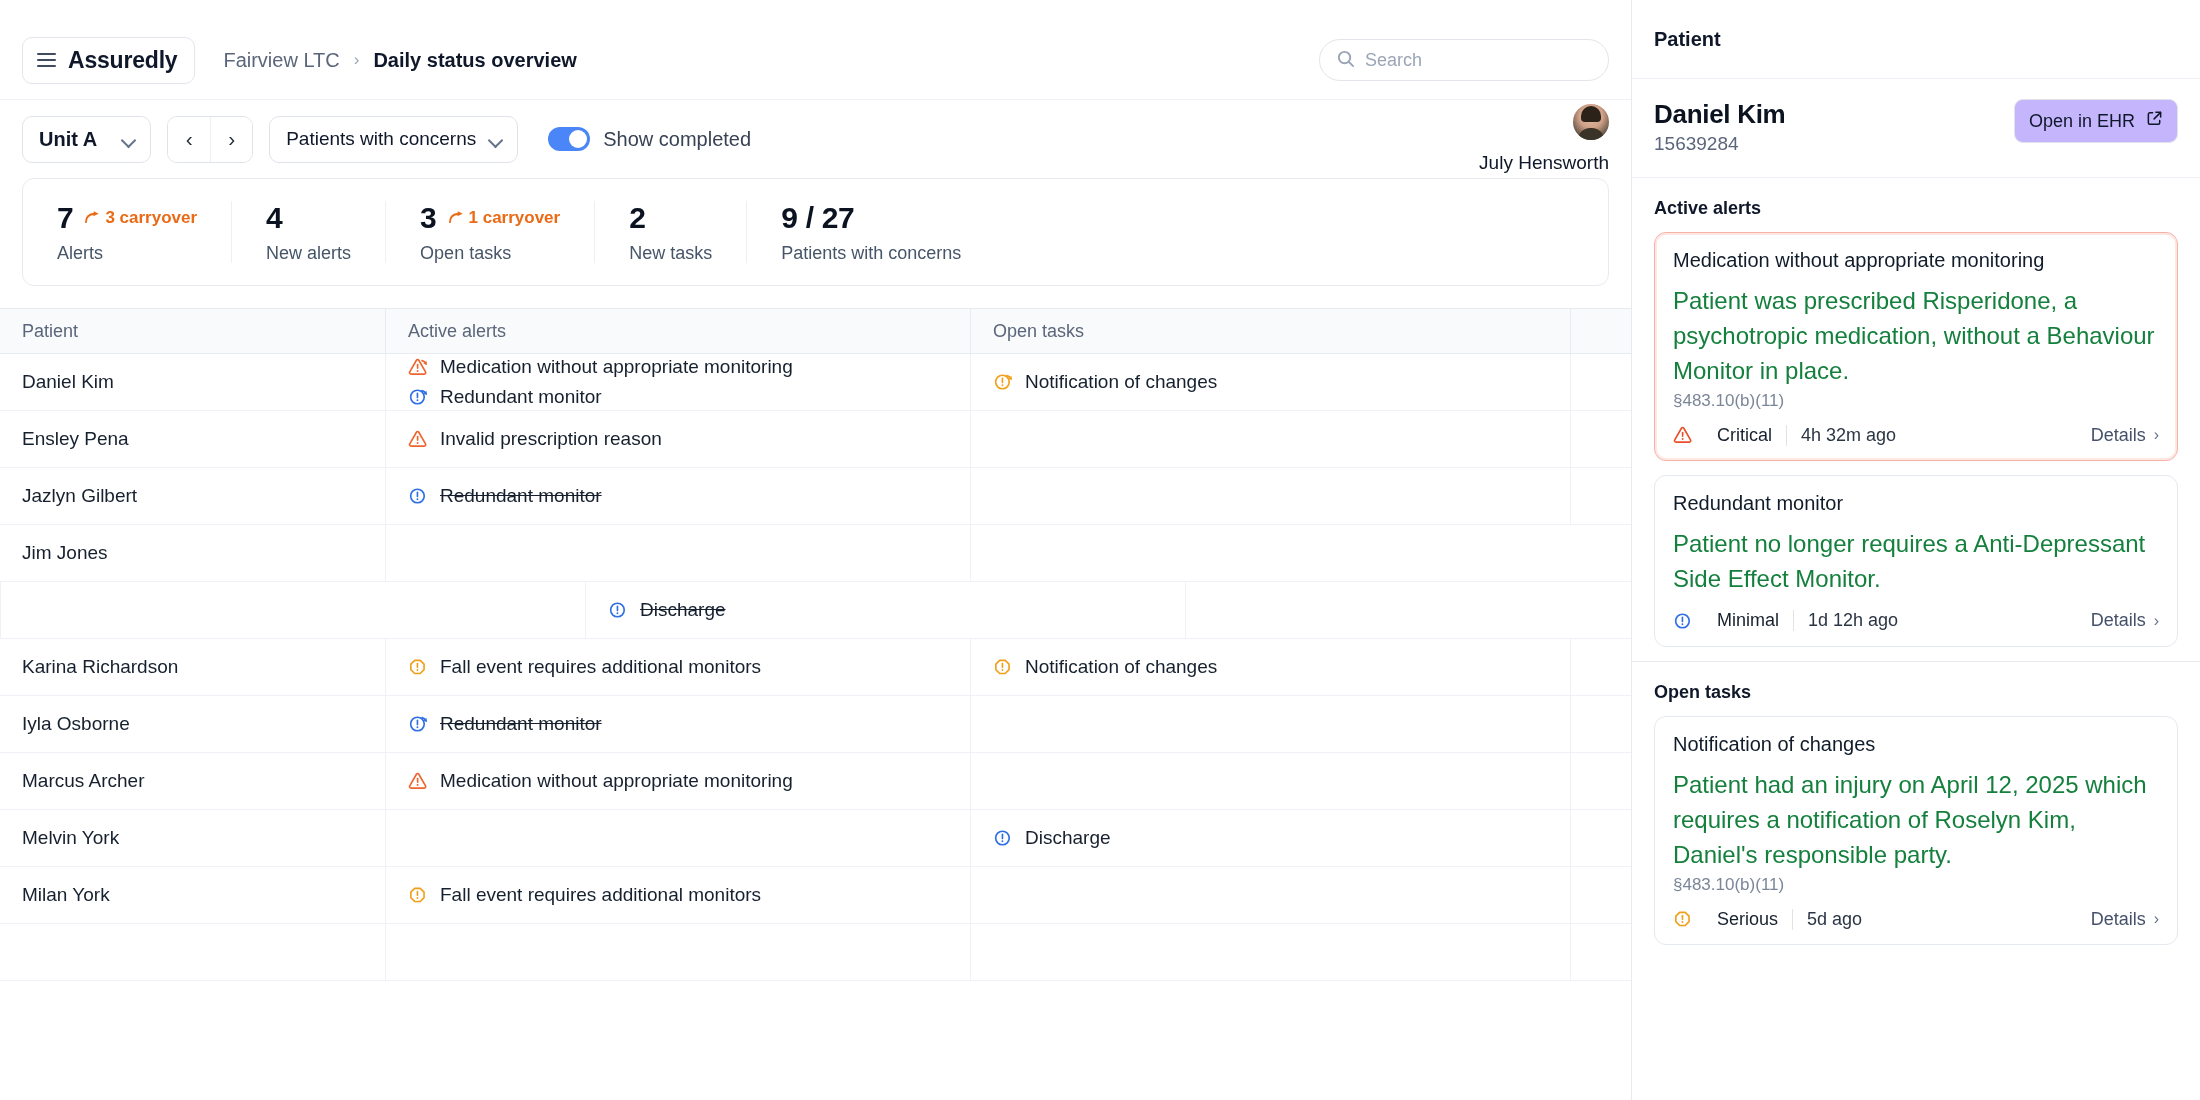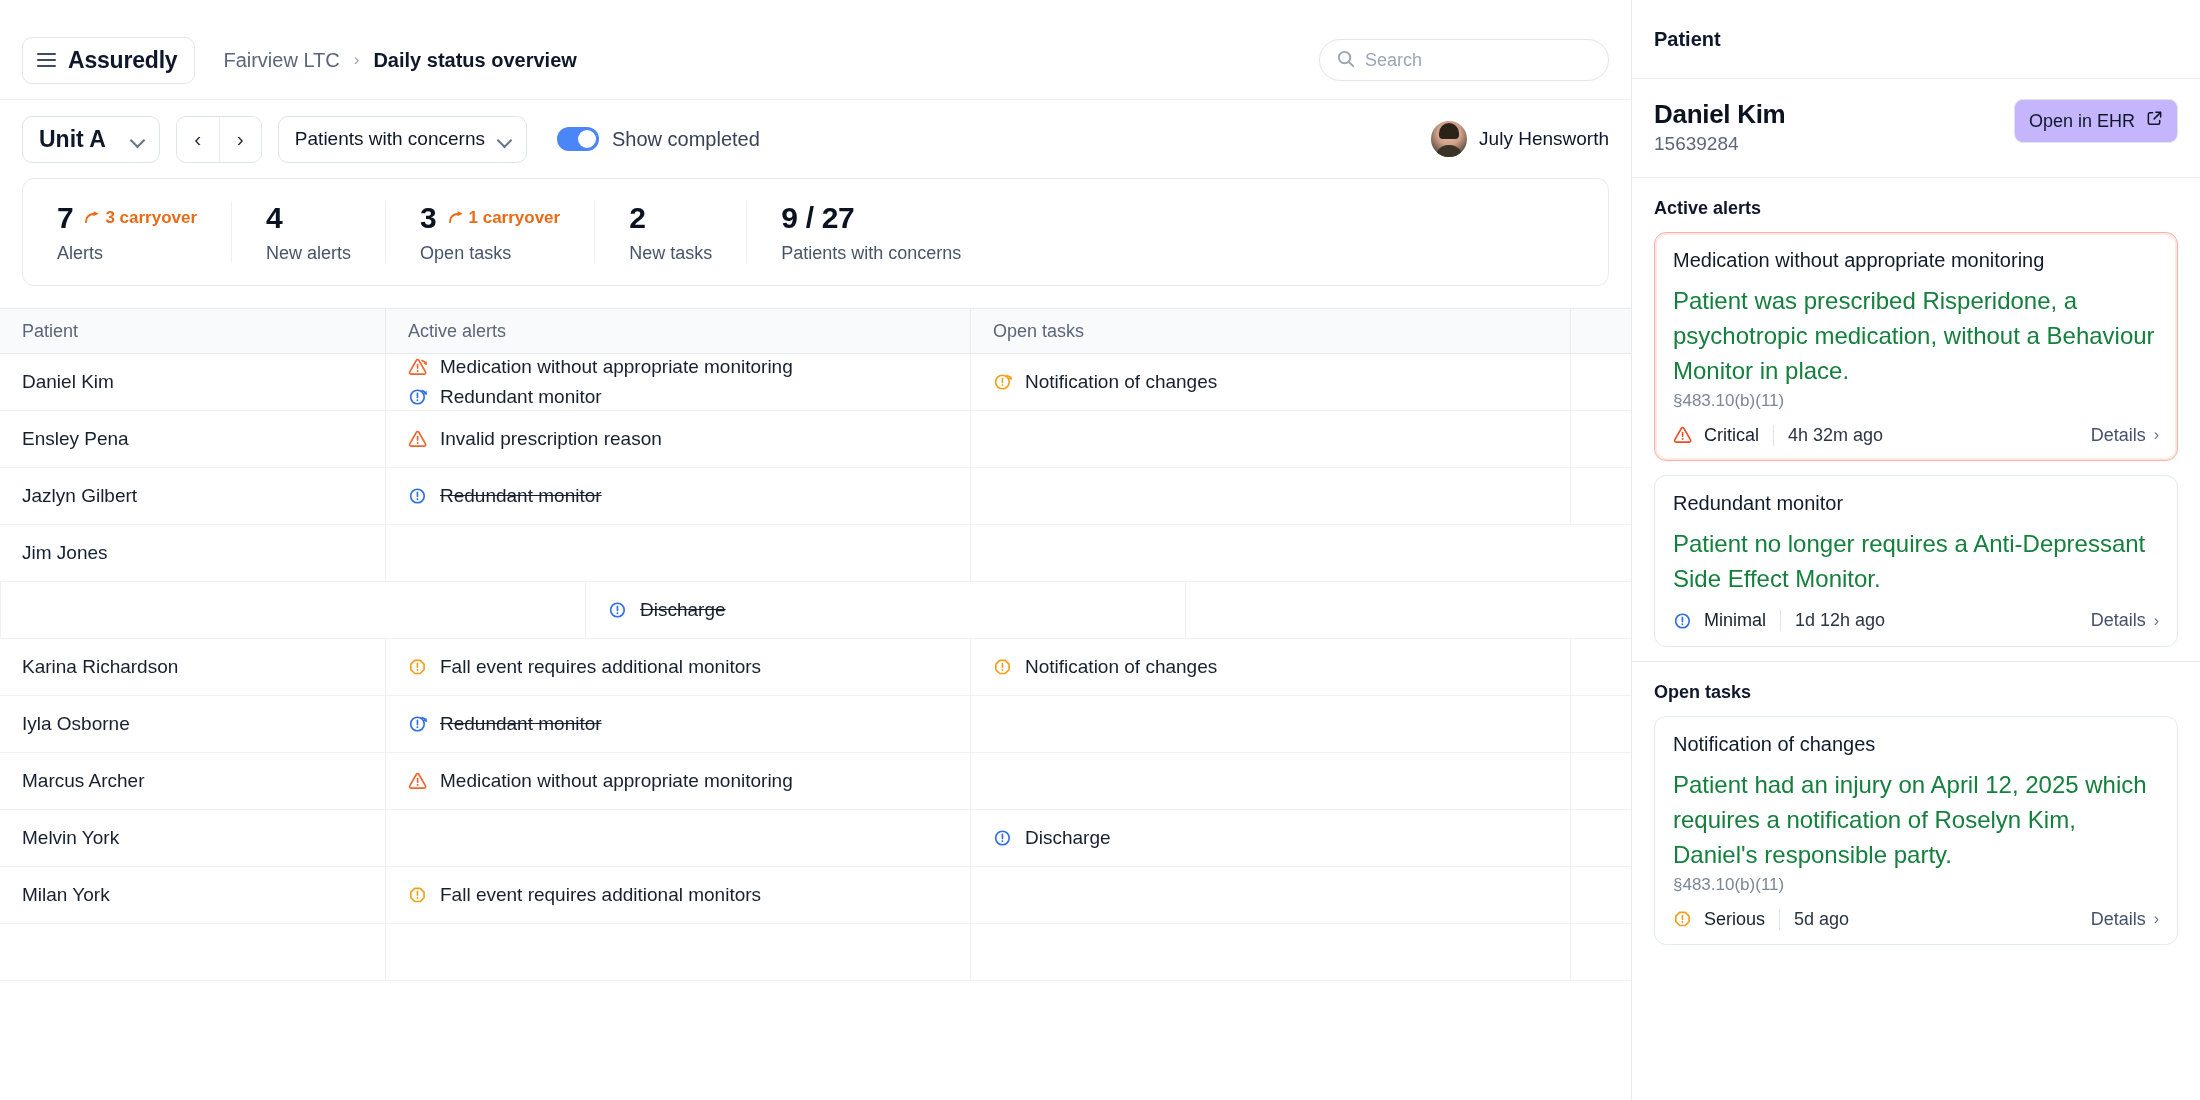--- a/index.html
+++ b/index.html
@@ -46,21 +46,21 @@
   }
   .search-box input::placeholder { color: #9aa5b5; }
 
   
   .filterbar {
     height: 78px; display: flex; align-items: center; gap: 16px; padding: 0 22px;
   }
   .select {
     height: 47px; border: 1px solid #dfe4ea; border-radius: 10px; background: #fff;
     display: flex; align-items: center; justify-content: space-between;
-    gap: 26px; padding: 0 14px 0 16px; font-size: 23px; font-weight: 700; color: #0f172a;
+    gap: 26px; padding: 0 14px 0 16px; font-size: 20px; font-weight: 700; color: #0f172a;
   }
   .select.secondary { font-weight: 400; font-size: 19px; gap: 14px; }
   .chev { width: 13px; height: 8px; position: relative; }
   .chev::before {
     content:''; position:absolute; left:0; top:0; width: 9px; height: 9px;
     border-right: 2px solid #64748b; border-bottom: 2px solid #64748b;
     transform: rotate(45deg); transform-origin: center;
   }
   .stepper { display: flex; border: 1px solid #dfe4ea; border-radius: 10px; overflow: hidden; height: 47px; background:#fff; }
   .stepper button {
@@ -70,21 +70,21 @@
   .stepper button + button { border-left: 1px solid #eceff3; }
 
   .toggle-wrap { display: flex; align-items: center; gap: 13px; margin-left: 14px; }
   .toggle { width: 42px; height: 24px; border-radius: 12px; background: #4a86f7; position: relative; }
   .toggle::after {
     content: ''; position: absolute; right: 3px; top: 3px;
     width: 18px; height: 18px; border-radius: 50%; background: #fff;
   }
   .toggle-label { font-size: 20px; color: #384254; }
 
-  .user { margin-left: auto; display: flex; align-items: center; gap: 12px; }
+  .user { margin-left: auto; display: flex; align-items: flex-end; gap: 12px; flex-direction: column; }
   .avatar {
     width: 36px; height: 36px; border-radius: 50%; overflow:hidden;
     background: radial-gradient(circle at 50% 34%, #e6c0a8 0%, #cfa088 40%, #6b5a4b 70%, #4a4a3d 100%);
     position: relative;
   }
   .avatar::before {
     content:''; position:absolute; left:8px; top:2px; width:20px; height:16px;
     background:#2b2319; border-radius: 10px 10px 4px 4px;
   }
   .avatar::after {
@@ -142,21 +142,21 @@
   .section { padding: 20px 22px 0; }
   .section-title { font-size: 18px; font-weight: 700; color: #0f172a; margin-bottom: 13px; }
   .card {
     border: 1px solid #e4e9ef; border-radius: 12px; padding: 16px 18px 14px; margin-bottom: 14px; background:#fff;
   }
   .card.critical { border-color: #f6b0a4; box-shadow: 0 0 0 2px #fde8e4 inset; }
   .card-title { font-size: 20px; font-weight: 500; color: #111c2b; margin-bottom: 7px; }
   .card-desc { font-size: 24px; color: #15803d; line-height: 1.45; margin-top: 12px; }
   .card-code { font-size: 17px; color: #7b8699; margin-top: 3px; }
   .card-foot { display: flex; align-items: center; gap: 14px; margin-top: 13px; }
-  .sev { display: flex; align-items: center; gap: 9px; font-size: 18px; color: #16202e; }
+  .sev { display: flex; align-items: center; gap: 22px; font-size: 18px; color: #16202e; }
   .divider-v { width: 1px; height: 21px; background: #dfe4ea; }
   .ago { font-size: 18px; color: #2b3544; }
   .details { margin-left: auto; display: flex; align-items: center; gap: 8px; font-size: 18px; color: #45516a; cursor: pointer; }
   .details .ar { font-size: 16px; color: #64748b; }
   .panel-divider { height: 1px; background: #e7ebf0; margin: 10px 0 0; }
 </style>
 </head>
 <body>
 
 <div class="app">

